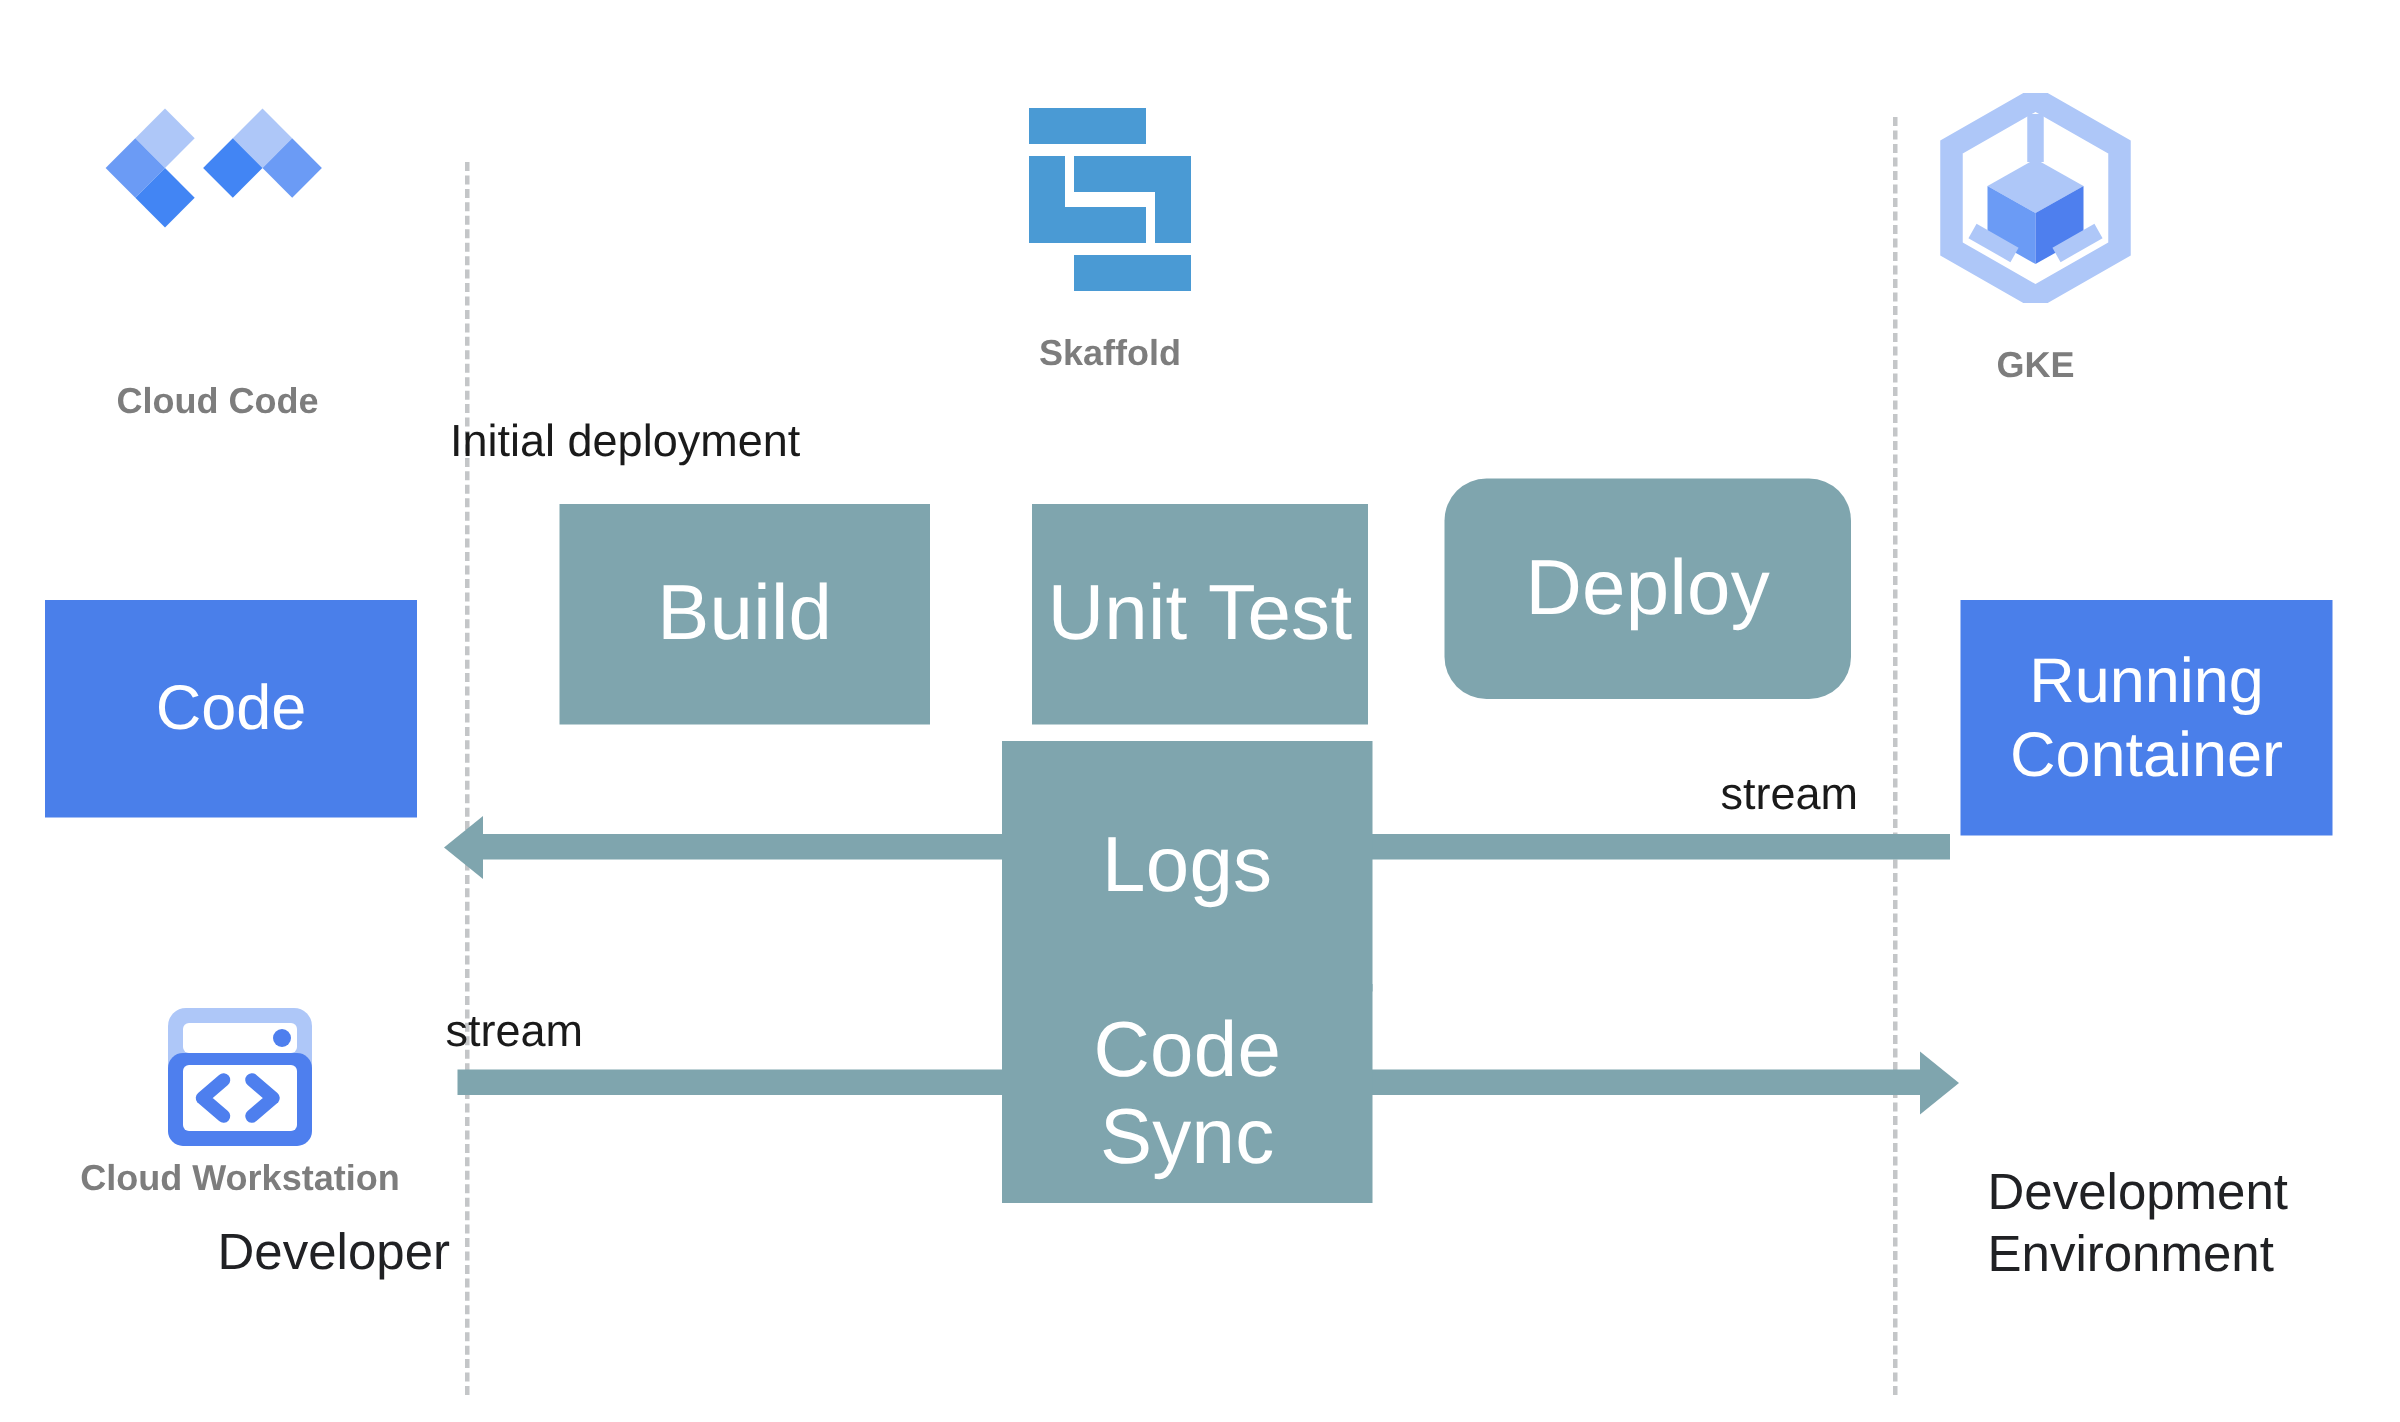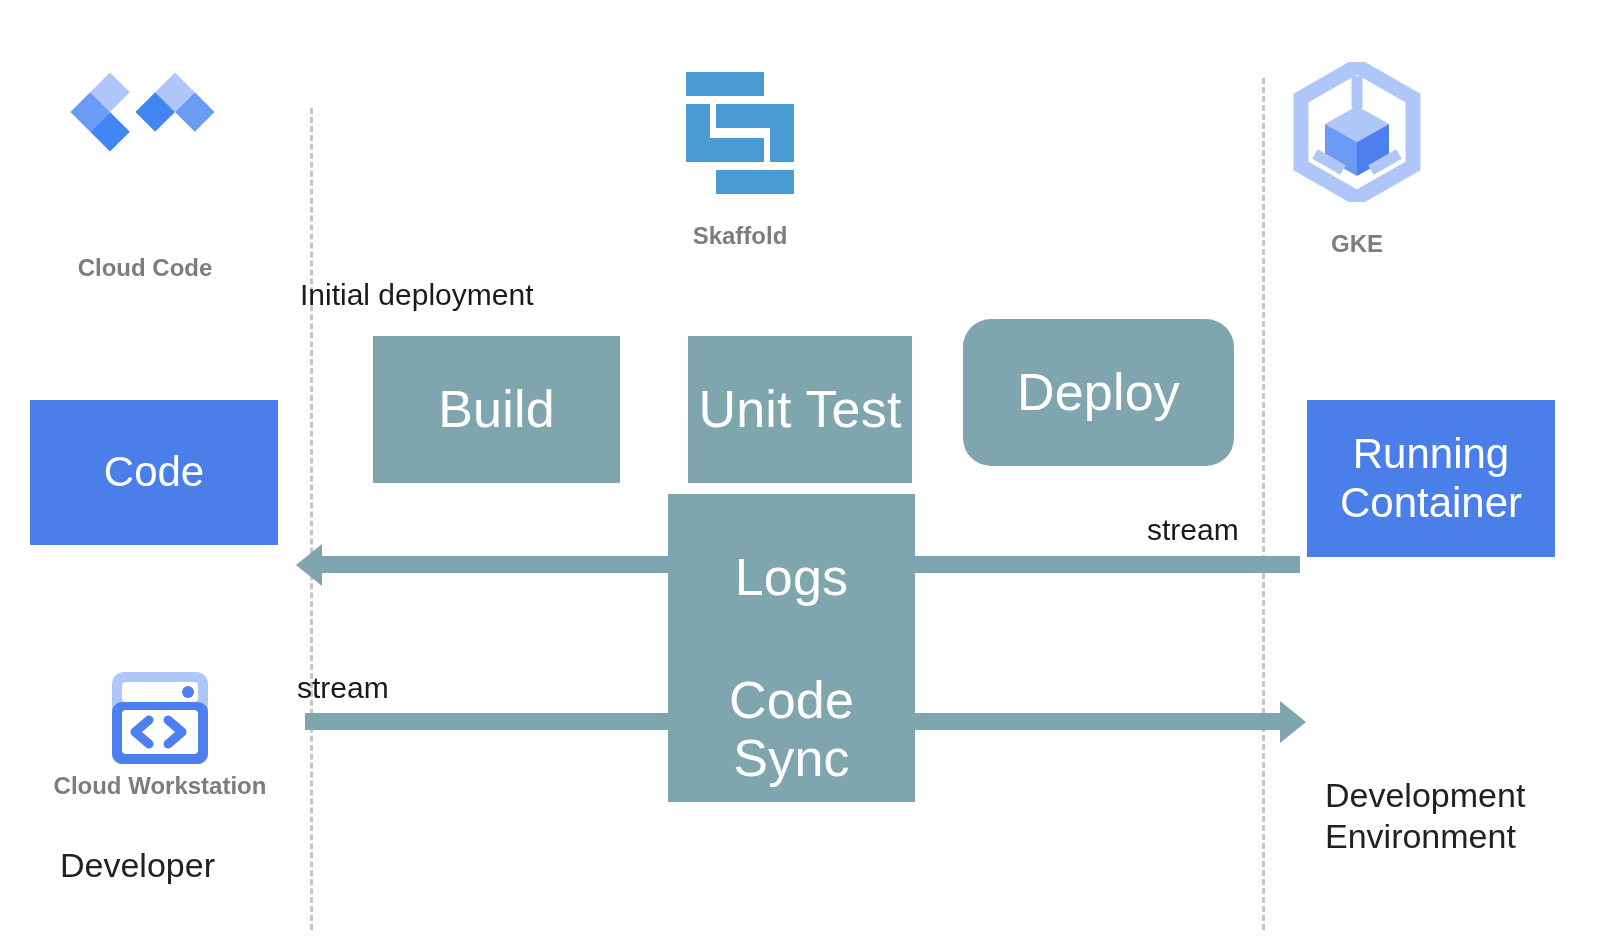--- a/index.html
+++ b/index.html
@@ -179,21 +179,21 @@
       <rect x="4" y="34" width="96" height="62" rx="10" fill="#4e7fee"></rect>
       <rect x="14" y="14" width="76" height="20" rx="4" fill="#ffffff"></rect>
       <circle cx="80" cy="24" r="6" fill="#4e7fee"></circle>
       <rect x="14" y="42" width="76" height="44" rx="4" fill="#ffffff"></rect>
       <path d="M41 52 L27 64 L41 76" stroke="#4e7fee" stroke-width="9" fill="none" stroke-linecap="round" stroke-linejoin="round"></path>
       <path d="M60 52 L74 64 L60 76" stroke="#4e7fee" stroke-width="9" fill="none" stroke-linecap="round" stroke-linejoin="round"></path>
     </svg>
   </div>
   <div class="abs logo-caption" style="left:35px; top:772px; width:250px;">Cloud Workstation</div>
 
-  <div class="abs zone-caption" style="left:60px; top:815px; width:240px; text-align:left;margin-top:30px;">
+  <div class="abs zone-caption" style="left:60px; top:815px; width:240px; text-align:right;">
     <div>Developer</div>
   </div>
 
   <div class="abs zone-caption" style="left:1325px; top:775px; width:280px; text-align:left;">
     <div>Development</div>
     <div>Environment</div>
   </div>
 
 </div>
 

